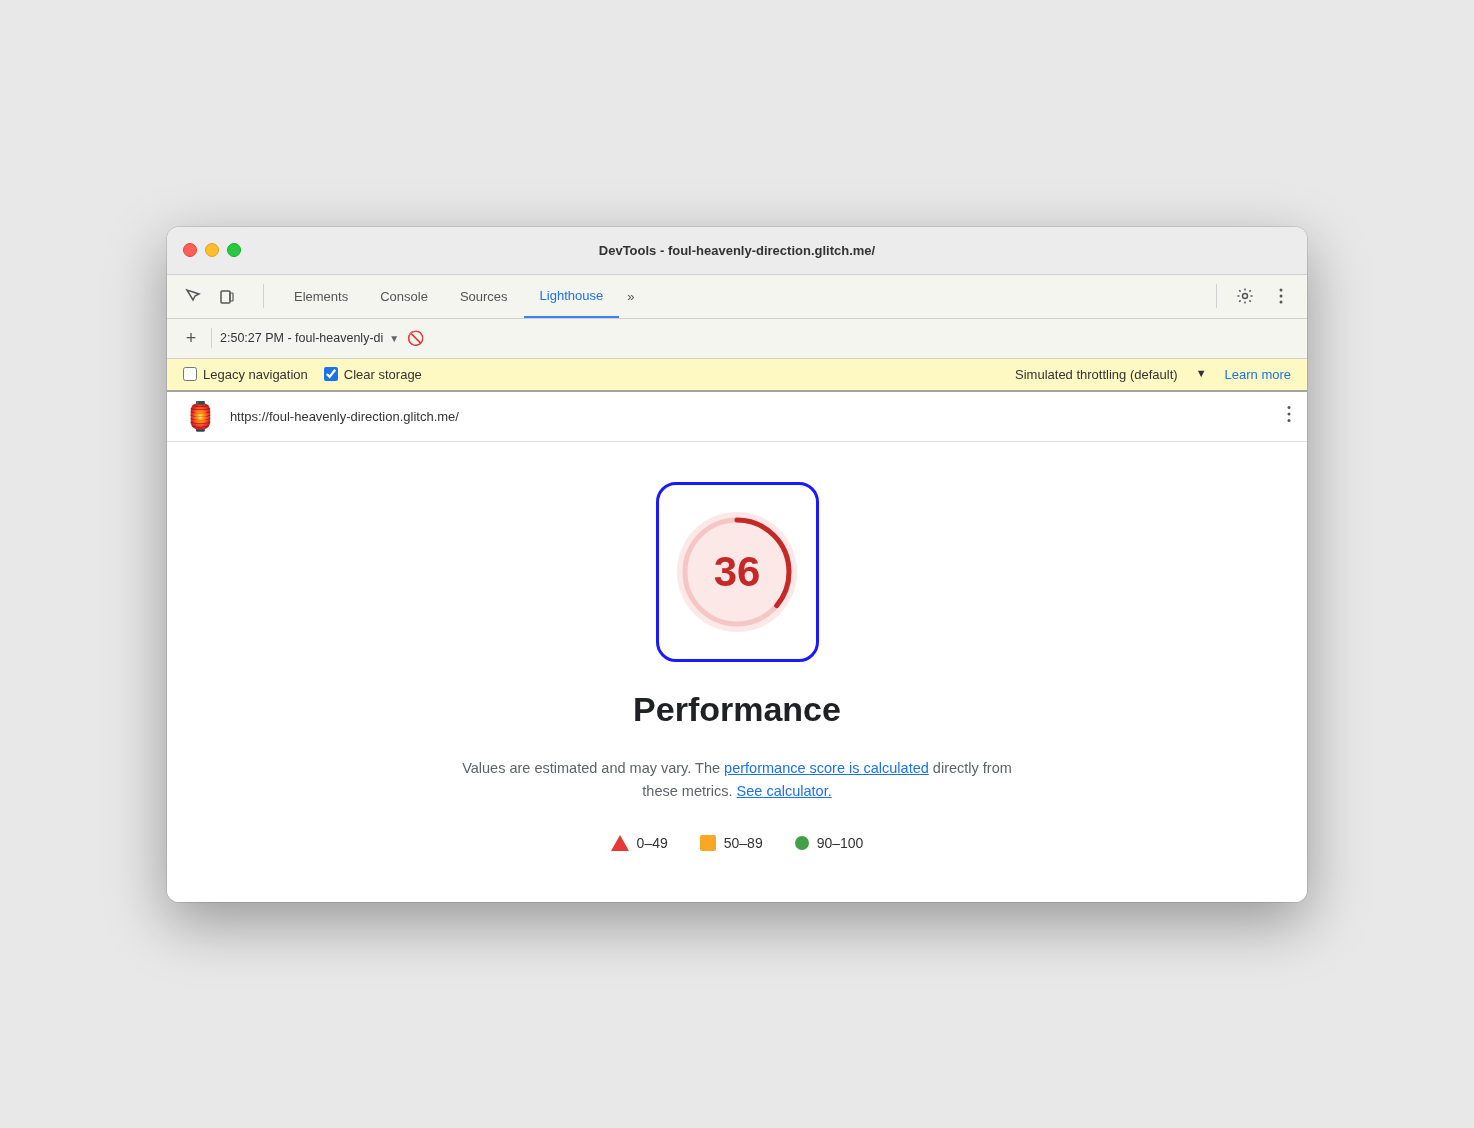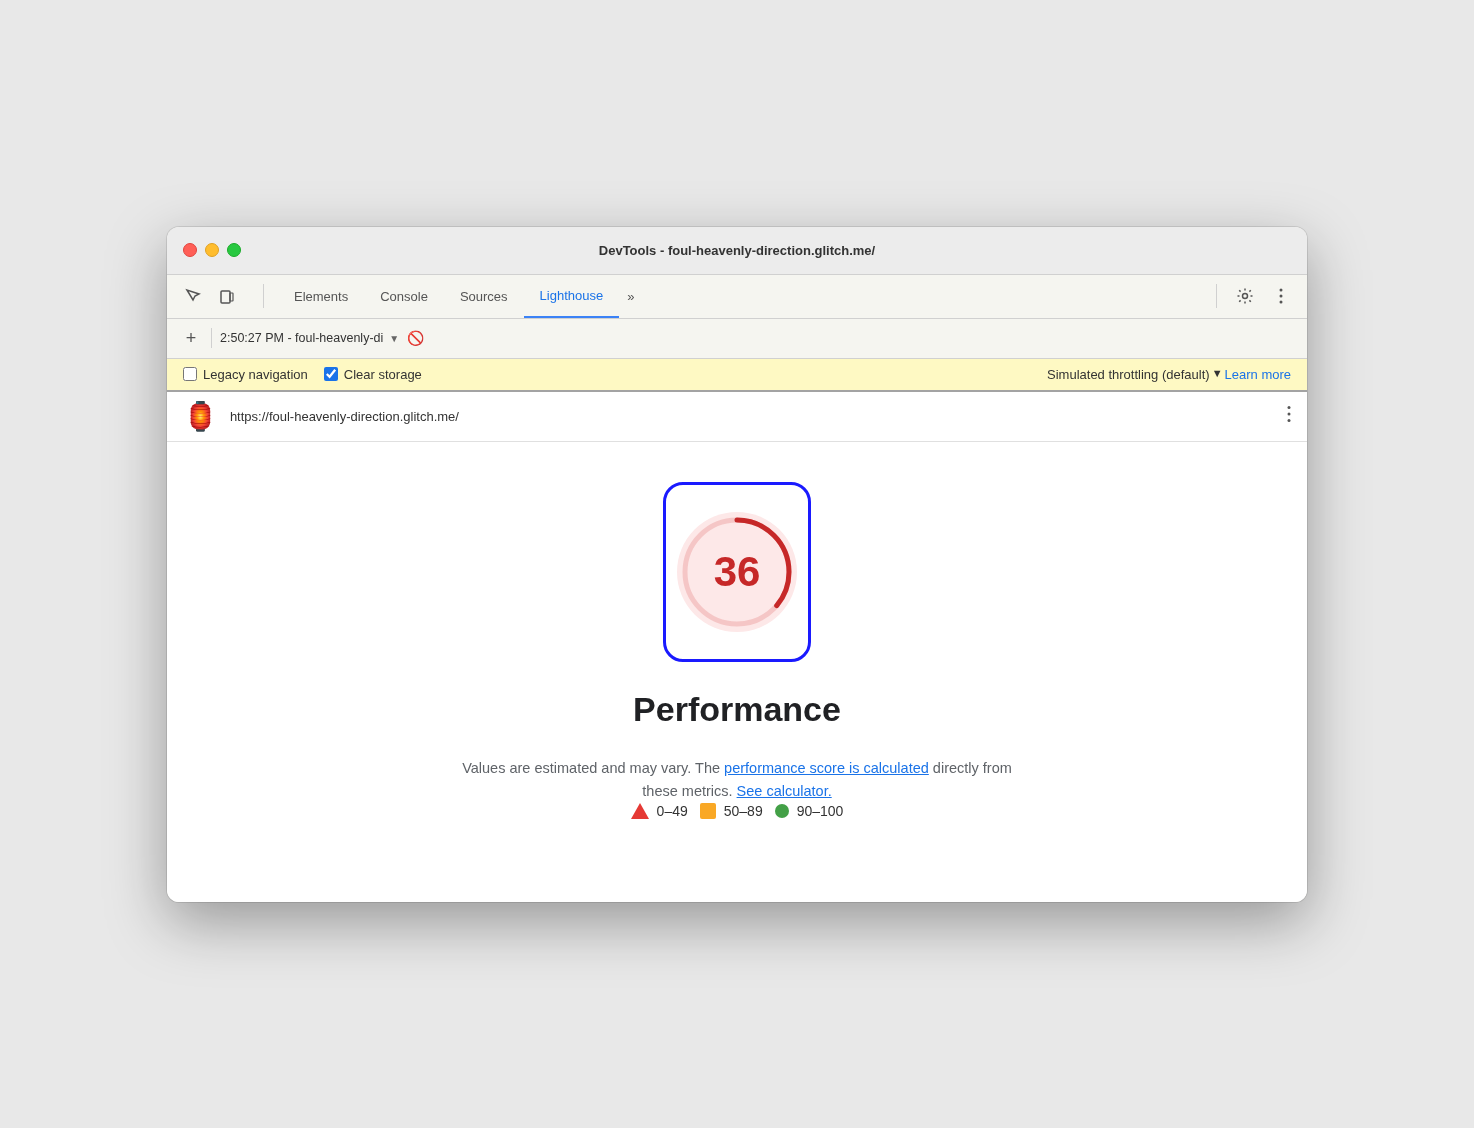--- a/index.html
+++ b/index.html
@@ -184,21 +184,21 @@
       font-size: 13px;
       color: #333;
     }
     .checkbox-group input[type="checkbox"] {
       width: 14px;
       height: 14px;
     }
     .throttling-group {
       display: flex;
       align-items: flex-start;
-      gap: 2px;
+      gap: 18px;
       font-size: 13px;
       color: #333;
       margin-left: auto;
     }
     .learn-more-link {
       color: #1a73e8;
       text-decoration: none;
       font-size: 13px;
     }
     
@@ -227,21 +227,21 @@
     .main-content {
       background: #fff;
       display: flex;
       flex-direction: column;
       align-items: center;
       padding: 40px 20px 50px;
       min-height: 460px;
     }
     
     .score-gauge {
-      width: 148px;
+      width: 163px;
       height: 180px;
       background: #fff;
       border: 3px solid #1a1aff;
       border-radius: 20px;
       display: flex;
       align-items: center;
       justify-content: center;
       position: relative;
       margin-bottom: 28px;
     }
@@ -284,30 +284,31 @@
       font-weight: 700;
       color: #202124;
       margin-bottom: 28px;
     }
     .perf-description {
       font-size: 14.5px;
       color: #5f6368;
       text-align: center;
       max-width: 580px;
       line-height: 1.6;
+      margin-bottom: 32px;
     }
     .perf-description a {
       color: #1a73e8;
       text-decoration: underline;
     }
     
     .legend {
       display: flex;
       align-items: center;
-      gap: 12px;
+      gap: 32px;
     }
     .legend-item {
       display: flex;
       align-items: center;
       gap: 8px;
       font-size: 14px;
       color: #333;
     }
     .legend-icon-red {
       width: 0;

